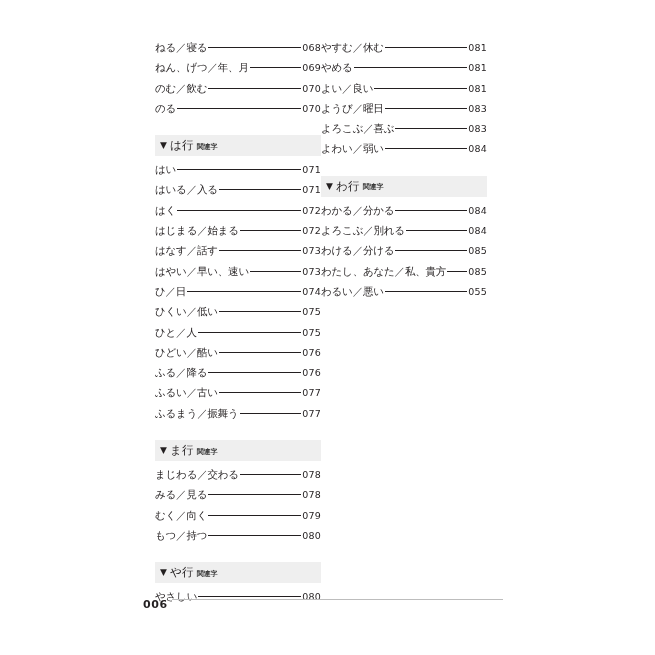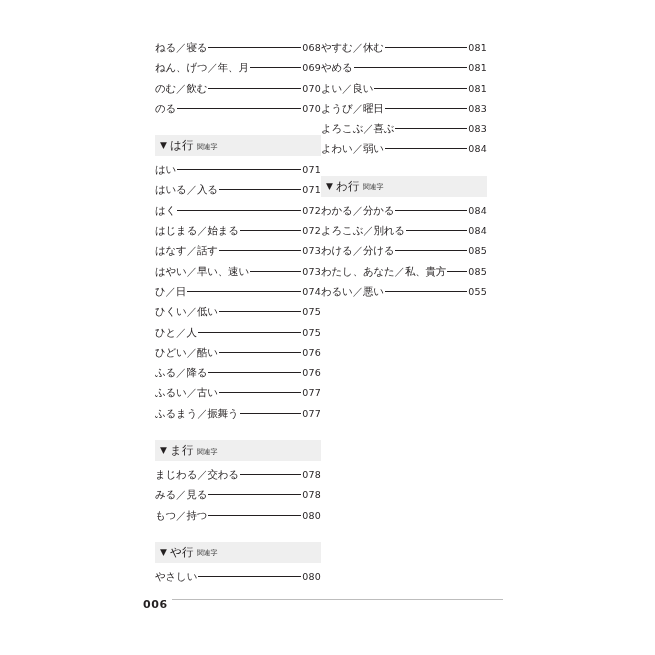--- a/index.html
+++ b/index.html
@@ -52,20 +52,21 @@
     font-size: 11.5px;
     font-weight: normal;
     letter-spacing: 0.3px;
   }
   .section-head .sec-tag {
     font-size: 7px;
     margin-left: 3px;
     color: #3a3a3a;
     letter-spacing: -0.2px;
     transform: translateY(1px);
+    font-weight: bold;
   }
   
   .entry {
     display: flex;
     align-items: baseline;
     font-size: 10.5px;
     line-height: 1;
     height: 20.3px;
     white-space: nowrap;
     overflow: hidden;
@@ -238,20 +239,25 @@
           <span class="term">まじわる／交わる</span>
           <span class="leader"></span>
           <span class="page-no">078</span>
         </div>
         <div class="entry">
           <span class="term">みる／見る</span>
           <span class="leader"></span>
           <span class="page-no">078</span>
         </div>
         <div class="entry">
+          <span class="term">むく／向く</span>
+          <span class="leader"></span>
+          <span class="page-no">079</span>
+        </div>
+        <div class="entry">
           <span class="term">もつ／持つ</span>
           <span class="leader"></span>
           <span class="page-no">080</span>
         </div>
       </div>
 
       <div class="sec-gap"></div>
 
       <div class="section-head">
         <span class="tri">▼</span>

